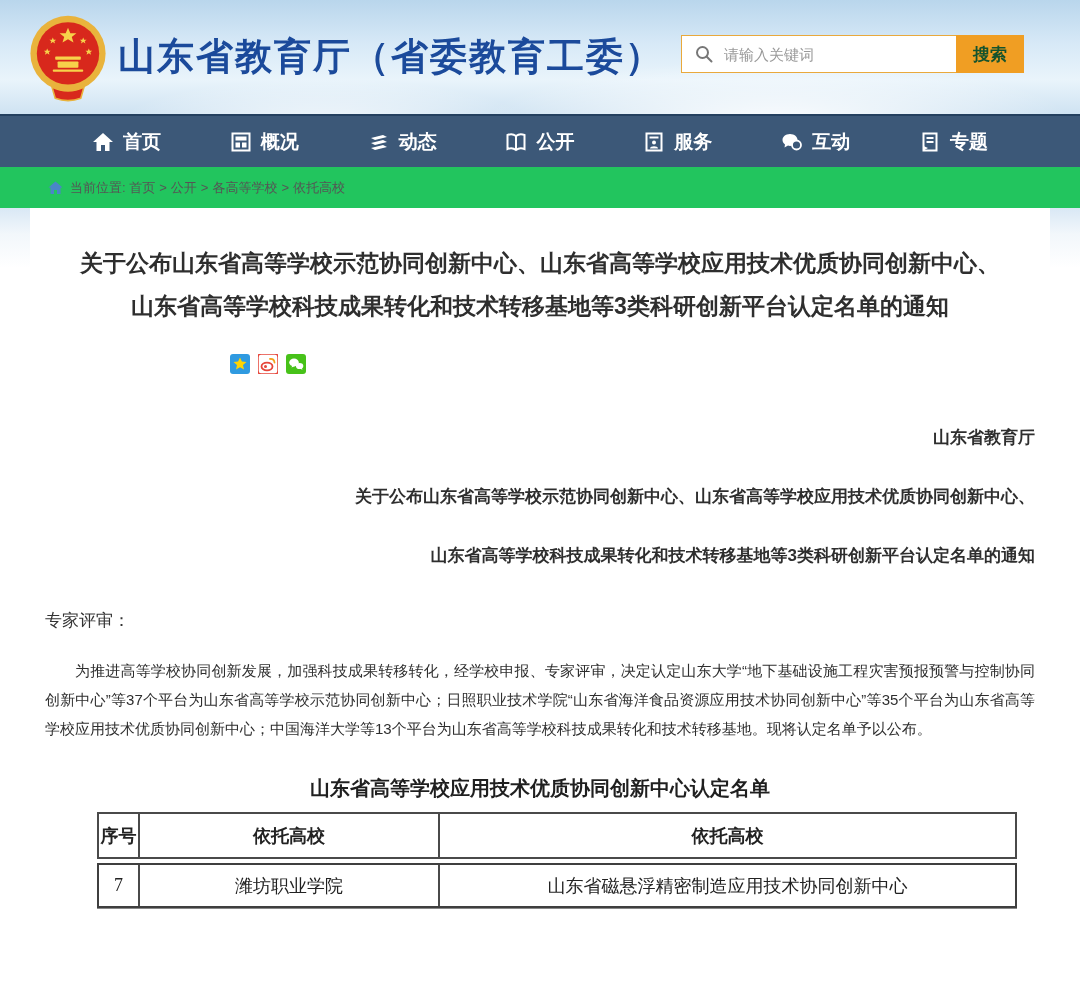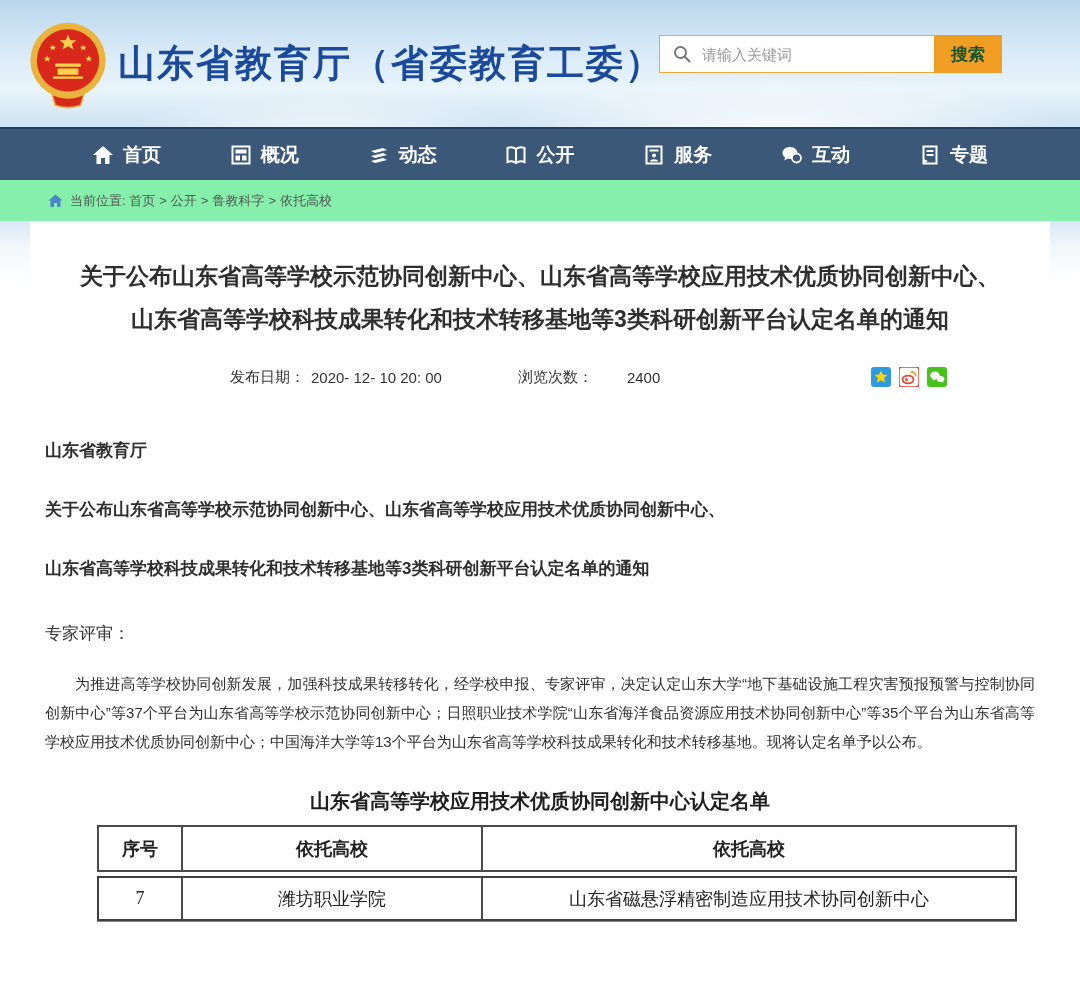--- a/index.html
+++ b/index.html
@@ -3,34 +3,34 @@
 <meta charset="utf-8">
 <style>
   html,body{margin:0;padding:0;}
   body{
     width:1080px;height:999px;
     font-family:"Liberation Sans","DejaVu Sans",sans-serif;
     background:#ffffff;color:#333;overflow:hidden;
   }
   
   .top-header{
-    position:relative;height:127px;
+    position:relative;height:114px;
     background:
       radial-gradient(ellipse 420px 90px at 72% 108%, rgba(255,255,255,.95), rgba(255,255,255,0) 70%),
       radial-gradient(ellipse 300px 70px at 30% 112%, rgba(255,255,255,.8), rgba(255,255,255,0) 70%),
       linear-gradient(180deg,#b9d6ec 0%,#d7e9f7 38%,#e9f4fb 70%,#cfe3f2 100%);
     display:flex;align-items:center;
   }
   .emblem{width:80px;height:92px;margin:4px 10px 0 28px;flex:0 0 auto;}
   .site-title{
     color:#1b4a9b;font-size:37px;font-weight:bold;letter-spacing:2px;
     white-space:nowrap;
   }
   .search-bar{
-    position:absolute;right:78px;top:35px;width:343px;height:38px;
+    position:absolute;right:56px;top:35px;width:343px;height:38px;
     background:#fff;border:1px solid #e9a93c;display:flex;align-items:center;box-sizing:border-box;
   }
   .search-icon{width:20px;height:20px;margin:0 8px 0 12px;flex:0 0 auto;}
   .search-input{
     border:none;outline:none;flex:1;font-size:15px;color:#333;height:30px;
     font-family:"Liberation Sans","DejaVu Sans",sans-serif;background:transparent;min-width:0;
   }
   .search-input::placeholder{color:#999;}
   .search-btn{
     width:68px;height:38px;margin:-1px -1px -1px 0;border:none;cursor:pointer;
@@ -43,21 +43,21 @@
     display:flex;align-items:center;justify-content:space-between;
     padding:0 92px;
   }
   .nav-item{
     display:flex;align-items:center;gap:9px;color:#fff;text-decoration:none;
     font-size:19px;font-weight:bold;cursor:pointer;white-space:nowrap;
   }
   .nav-item svg{width:22px;height:22px;}
   
   .breadcrumb-band{
-    height:41px;background:#86efac;display:flex;align-items:center;
+    height:41px;background:#22c55e;display:flex;align-items:center;
     padding-left:48px;font-size:13px;color:#555;
   }
   .crumb-home-icon{width:15px;height:14px;margin-right:7px;}
   .breadcrumb a{color:#555;text-decoration:none;cursor:pointer;}
   .breadcrumb .sep{margin:0 4px;}
   
   .card-wrap{background:linear-gradient(180deg,#d9e8f5 0,#f2f7fb 26px,#ffffff 60px);}
   .card{
     width:1020px;margin:0 auto;background:#fff;min-height:780px;
     box-sizing:border-box;padding:0 15px;
@@ -68,21 +68,21 @@
   }
   .meta-row{
     margin-top:26px;display:flex;align-items:center;justify-content:space-between;
     font-size:15px;color:#333;padding:0 88px 0 185px;
   }
   .meta-left{display:flex;align-items:center;gap:6px;}
   .meta-views{margin-left:70px;}
   .meta-views-value{margin-left:28px;}
   .share-icons{display:flex;gap:8px;}
   .share-icons svg{width:20px;height:20px;cursor:pointer;}
-  .centered{text-align:left;font-size:17px;color:#2e2e2e;}
+  .centered{text-align:right;font-size:17px;color:#2e2e2e;}
   .bold{font-weight:bold;}
   .issuer{margin-top:52px;}
   .doc-title-line{margin-top:36px;}
   .doc-number{margin-top:33px;font-weight:normal;}
   .salutation{margin-top:42px;font-size:17px;}
   .paragraph{
     margin-top:24px;font-size:15px;line-height:29px;text-indent:2em;
     text-align:justify;color:#2e2e2e;
   }
   .table-title{
@@ -90,21 +90,21 @@
   }
   .list-table{margin:10px 0 0 52px;width:920px;font-family:"Liberation Serif","DejaVu Serif",serif;}
   .tbl-box{display:flex;box-sizing:border-box;}
   .tbl-head{border:2px solid #4a4a4a;height:47px;}
   .tbl-row{border:2px solid #3f3f3f;height:45px;margin-top:4px;box-shadow:0 1px 0 #888;}
   .cell{
     display:flex;align-items:center;justify-content:center;box-sizing:border-box;
     font-size:18px;color:#222;
   }
   .tbl-head .cell{font-weight:bold;}
-  .col-0{width:84px;border-right:2px solid #4a4a4a;}
+  .col-0{width:41px;border-right:2px solid #4a4a4a;}
   .col-1{width:300px;border-right:2px solid #4a4a4a;}
   .col-2{flex:1;}
 </style>
 </head>
 <body>
 
 <div class="top-header">
   <svg class="emblem" viewBox="0 0 100 114">
     <circle cx="50" cy="50" r="47" fill="#e9b33c"></circle>
     <circle cx="50" cy="50" r="39" fill="#d8281c"></circle>
@@ -192,40 +192,34 @@
 
 <div class="breadcrumb-band breadcrumb">
   <svg class="crumb-home-icon" viewBox="0 0 15 14">
     <path d="M7.5 0.5 L14.5 6.5 H12.5 V13 H9 V9 H6 V13 H2.5 V6.5 H0.5 Z" fill="#4a86c8"></path>
   </svg>
   <span>当前位置:</span>&nbsp;
   <a>首页</a>
   <span class="sep">&gt;</span>
   <a>公开</a>
   <span class="sep">&gt;</span>
-  <a>鲁教科字</a>
+  <a>各高等学校</a>
   <span class="sep">&gt;</span>
   <a>依托高校</a>
 </div>
 
 <div class="card-wrap">
 <div class="card">
 
   <div class="article-title">
     <div>关于公布山东省高等学校示范协同创新中心、山东省高等学校应用技术优质协同创新中心、</div>
     <div>山东省高等学校科技成果转化和技术转移基地等3类科研创新平台认定名单的通知</div>
   </div>
 
   <div class="meta-row">
-    <div class="meta-left">
-      <span>发布日期：</span>
-      <span>2020- 12- 10 20: 00</span>
-      <span class="meta-views">浏览次数：</span>
-      <span class="meta-views-value">2400</span>
-    </div>
     <div class="share-icons">
       <svg viewBox="0 0 20 20">
         <rect x="0" y="0" width="20" height="20" rx="3" fill="#2f9ae0"></rect>
         <polygon points="10,3.5 11.9,7.6 16.5,8 13,11 14,15.5 10,13.2 6,15.5 7,11 3.5,8 8.1,7.6" fill="#ffd400"></polygon>
       </svg>
       <svg viewBox="0 0 20 20">
         <rect x="0" y="0" width="20" height="20" rx="3" fill="#fff" stroke="#e6453a" stroke-width="1.5"></rect>
         <ellipse cx="9" cy="12.5" rx="5.5" ry="3.8" fill="none" stroke="#e6453a" stroke-width="1.8"></ellipse>
         <circle cx="7.5" cy="12.5" r="1.5" fill="#e6453a"></circle>
         <path d="M12 5 Q16 4.5 16.5 8.5" fill="none" stroke="#f5a11c" stroke-width="1.8" stroke-linecap="round"></path>

